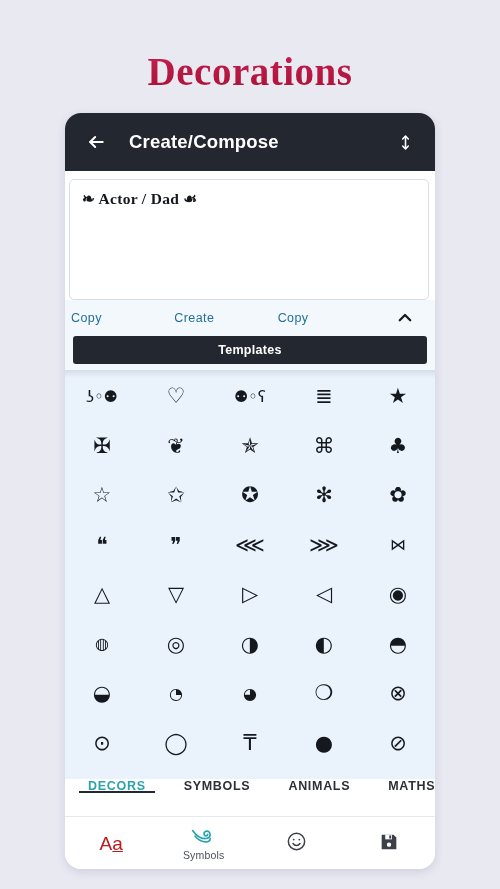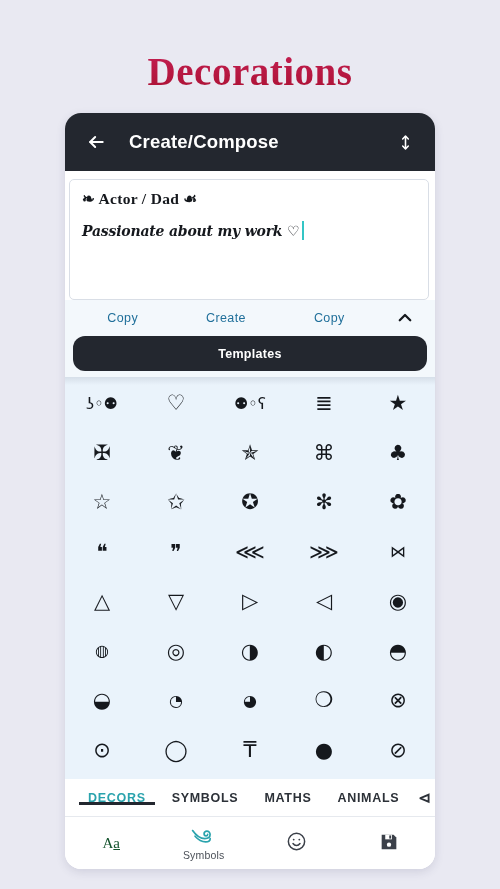--- a/index.html
+++ b/index.html
@@ -133,21 +133,21 @@
     flex: 0 0 auto;
     display: flex;
     align-items: center;
     height: 36px;
     background: #f3f8fc;
     padding: 0 6px;
     box-sizing: border-box;
   }
   .action-btn {
     flex: 1;
-    text-align: center;
+    text-align: left;
     color: #1f6f9a;
     font-size: 12.5px;
     letter-spacing: 0.4px;
     cursor: pointer;
     user-select: none;
   }
   .action-chevron {
     width: 48px;
     display: flex;
     align-items: center;
@@ -158,25 +158,25 @@
 
   
   .templates-wrap {
     flex: 0 0 auto;
     background: #f3f8fc;
     padding: 0 8px 6px 8px;
     box-sizing: border-box;
   }
   .templates-btn {
     width: 100%;
-    height: 35px;
+    height: 28px;
     background: #23272f;
     color: #ffffff;
     border: none;
-    border-radius: 12px;
+    border-radius: 3px;
     font-family: "Liberation Sans", sans-serif;
     font-size: 12.5px;
     font-weight: bold;
     letter-spacing: 0.3px;
     cursor: pointer;
   }
 
   
   .grid-area {
     flex: 1 1 auto;
@@ -210,25 +210,26 @@
     line-height: 1;
   }
   .sym.small { font-size: 16px; }
 
   
   .tabs {
     flex: 0 0 auto;
     height: 37px;
     background: #ffffff;
     display: flex;
-    align-items: center;
+    align-items: flex-start;
     padding-left: 10px;
     box-sizing: border-box;
     position: relative;
     z-index: 4;
+    gap: 12px;
   }
   .tab {
     display: flex;
     align-items: center;
     padding: 0 13px;
     font-size: 12.5px;
     font-weight: bold;
     letter-spacing: 0.7px;
     color: #2c3138;
     cursor: pointer;
@@ -274,23 +275,23 @@
     color: #3b4049;
     line-height: 1;
   }
   .bnav.active .bnav-glyph { color: #2aa3ad; font-size: 21px; }
   .bnav-label {
     font-size: 10.5px;
     color: #4b5058;
     letter-spacing: 0.2px;
   }
   .aa {
-    font-family: Liberation Serif, serif;
-    font-size: 15px;
-    color: #14532d;
+    font-family: Liberation Sans, sans-serif;
+    font-size: 19px;
+    color: #b91c1c;
     line-height: 1;
   }
   .aa u { text-decoration: underline; }
 </style>
 </head>
 <body>
 
 <h1 class="page-title">Decorations</h1>
 
 <div class="phone">
@@ -308,24 +309,20 @@
         <line x1="12" y1="4" x2="12" y2="20"></line>
         <polyline points="8 7 12 3 16 7"></polyline>
         <polyline points="8 17 12 21 16 17"></polyline>
       </svg>
     </div>
   </div>
 
   <div class="editor-wrap">
     <div class="editor">
       <div class="editor-line1">❧ Actor / Dad ☙</div>
-      <div class="editor-line2">
-        <span>Passionate about my work ♡</span>
-        <span class="caret"></span>
-      </div>
     </div>
   </div>
 
   <div class="actions">
     <div class="action-btn">Copy</div>
     <div class="action-btn">Create</div>
     <div class="action-btn">Copy</div>
     <div class="action-chevron">
       <svg width="18" height="18" viewBox="0 0 24 24" fill="none" stroke="currentColor" stroke-width="3" stroke-linecap="round" stroke-linejoin="round">
         <polyline points="5 15 12 8 19 15"></polyline>
@@ -382,22 +379,22 @@
         <div class="sym">⊘</div>
         <div class="sym">⊕</div>
         <div class="sym">⊖</div>
         <div class="sym">⌀</div>
       </div>
   </div>
 
   <div class="tabs" id="category-tabs">
       <div class="tab active">DECORS</div>
       <div class="tab">SYMBOLS</div>
+      <div class="tab">ANIMALS</div>
       <div class="tab">MATHS</div>
-      <div class="tab">ANIMALS</div>
       <div class="tab clipped">⊲</div>
     </div>
 
   <div class="bottombar" id="bottom-bar">
       <div class="bnav">
         <div class="aa">A<u>a</u></div>
       </div>
       <div class="bnav active">
         <div class="bnav-glyph"><svg width="26" height="20" viewBox="0 0 32 22" fill="none" stroke="#2aa3ad" stroke-width="2.1" stroke-linecap="round">
             <path d="M2 5.5c4.5 6.5 10 10 15 10 4 0 6.5-2 6.5-5 0-2.4-1.8-4.2-4-4.2-1.9 0-3.4 1.4-3.4 3.2 0 1.5 1.1 2.6 2.5 2.6 1.1 0 1.9-.8 1.9-1.8"></path>

